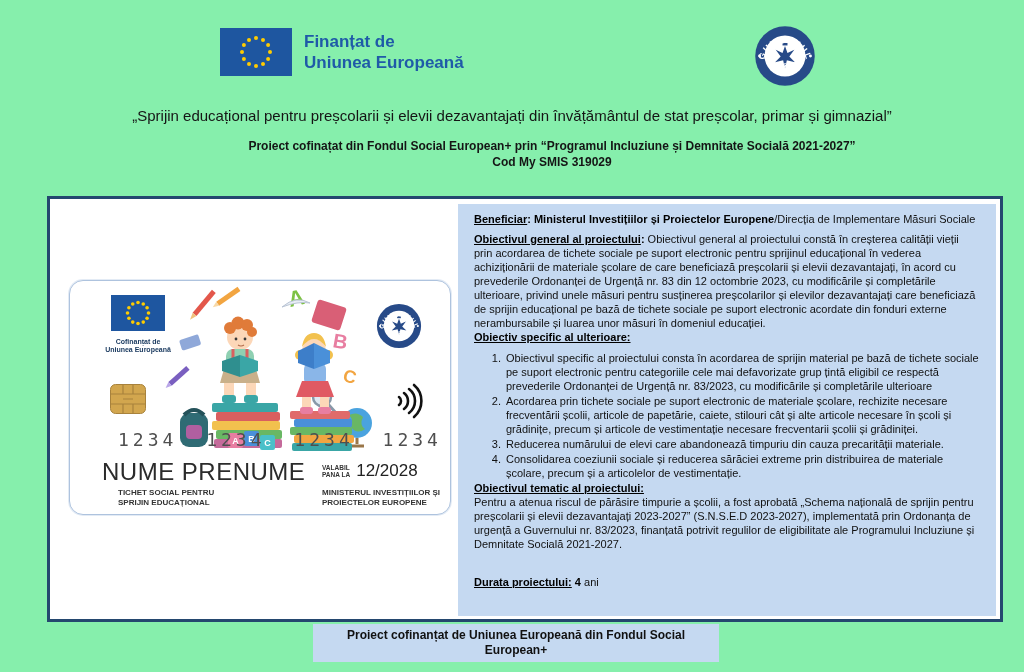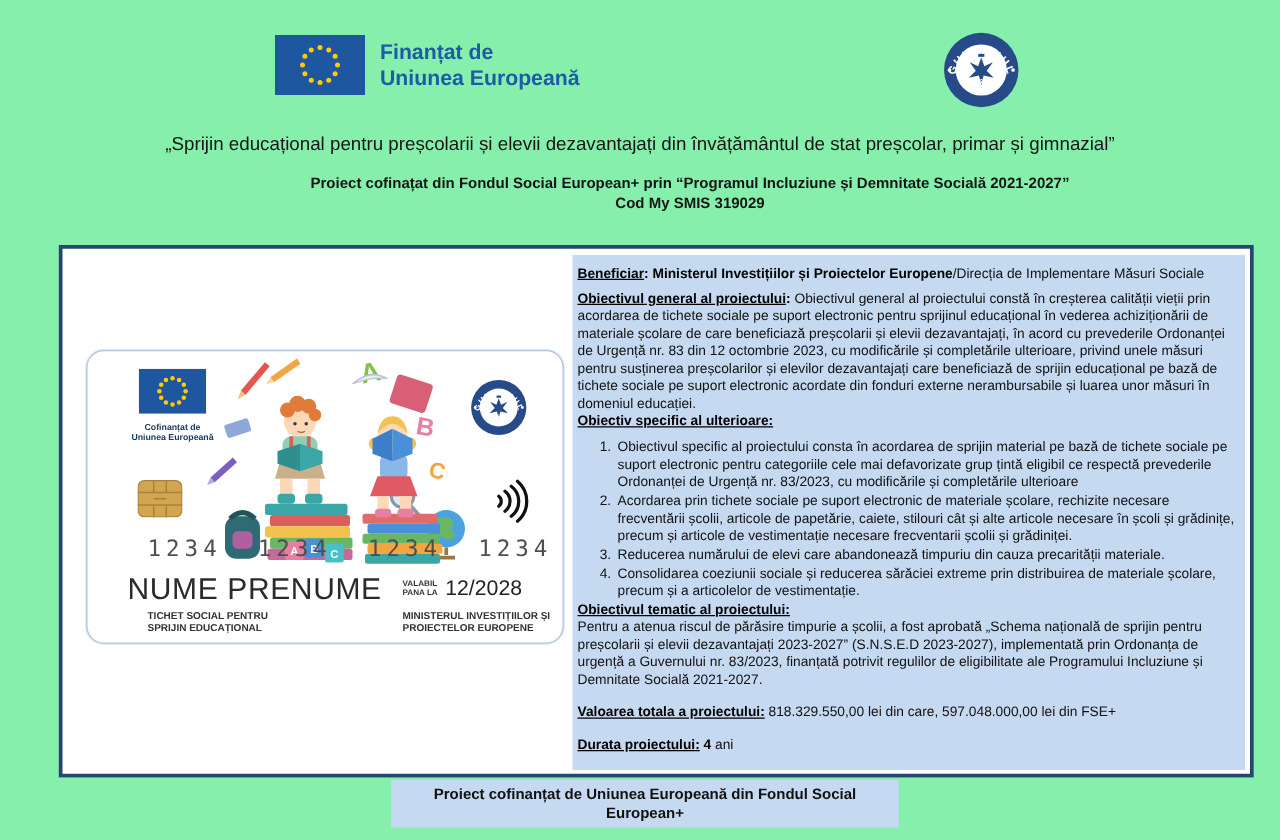--- a/index.html
+++ b/index.html
@@ -29,21 +29,21 @@
                 font-size:18px;color:#4f4f4f;letter-spacing:4px;word-spacing:14px;}
   .card .name{position:absolute;left:32px;top:177px;font-size:24px;color:#2b2b2b;letter-spacing:0.5px;}
   .card .valid{position:absolute;left:252px;top:180px;display:flex;align-items:center;}
   .card .valid .vl{font-size:6.5px;font-weight:bold;color:#333;line-height:7.5px;}
   .card .valid .vd{margin-left:6px;font-size:17px;color:#222;}
   .card .bl,.card .br{position:absolute;top:207px;font-size:8px;font-weight:bold;color:#333;line-height:10px;}
   .card .bl{left:48px;} .card .br{left:252px;}
   .card .illu{position:absolute;left:94px;top:4px;}
   
   .panel{position:absolute;left:408px;top:5px;width:538px;height:412px;background:#c5d9f1;
-         box-sizing:border-box;padding:8px 4px;font-size:11px;line-height:14px;color:#111;}
+         box-sizing:border-box;padding:8px 16px;font-size:11px;line-height:14px;color:#111;}
   .panel p{margin:0 0 0 0;}
   .panel .gap{margin-bottom:6px;}
   .panel .h{font-weight:bold;text-decoration:underline;color:#000;}
   .panel .b{font-weight:bold;color:#000;}
   .panel ol{margin:7px 0 0 0;padding-left:30px;}
   .panel ol li{margin:0 0 1px 0;padding-left:2px;}
   .panel .spacer{height:12px;}
   
   .footer-banner{position:absolute;left:313px;top:624px;width:406px;min-height:38px;background:#c5d9f1;
                  box-sizing:border-box;padding:4px 26px 4px 26px;text-align:center;
@@ -294,23 +294,20 @@
         <li>Obiectivul specific al proiectului consta în acordarea de sprijin material pe bază de tichete sociale pe suport electronic pentru categoriile cele mai defavorizate grup țintă eligibil ce respectă prevederile Ordonanței de Urgență nr. 83/2023, cu modificările și completările ulterioare</li>
         <li>Acordarea prin tichete sociale pe suport electronic de materiale școlare, rechizite necesare frecventării școlii, articole de papetărie, caiete, stilouri  cât și alte articole necesare în școli și grădinițe, precum și articole de vestimentație necesare frecventarii școlii și grădiniței.</li>
         <li>Reducerea numărului de elevi care abandonează timpuriu din cauza precarității materiale.</li>
         <li>Consolidarea coeziunii sociale și reducerea sărăciei extreme prin distribuirea de materiale școlare, precum și a articolelor de vestimentație.</li>
       </ol>
       <p>
         <span class="h">Obiectivul tematic al proiectului:</span>
       </p>
       <p>Pentru a atenua riscul de părăsire timpurie a școlii, a fost aprobată „Schema națională de sprijin pentru preșcolarii și elevii dezavantajați 2023-2027” (S.N.S.E.D 2023-2027), implementată prin Ordonanța de urgență a Guvernului nr. 83/2023, finanțată potrivit regulilor de eligibilitate ale Programului Incluziune și Demnitate Socială 2021-2027.</p>
       <div class="spacer"></div>
-      <p>
-        <span class="h">Valoarea totala a proiectului:</span><span> 818.329.550,00 lei din care, 597.048.000,00 lei din FSE+</span>
-      </p>
       <div class="spacer"></div>
       <p>
         <span class="h">Durata proiectului:</span><span class="b"> 4</span><span> ani</span>
       </p>
     </div>
   </div>
 
   <div class="footer-banner">Proiect cofinanțat de Uniunea Europeană din Fondul Social European+</div>
 
 </div>

